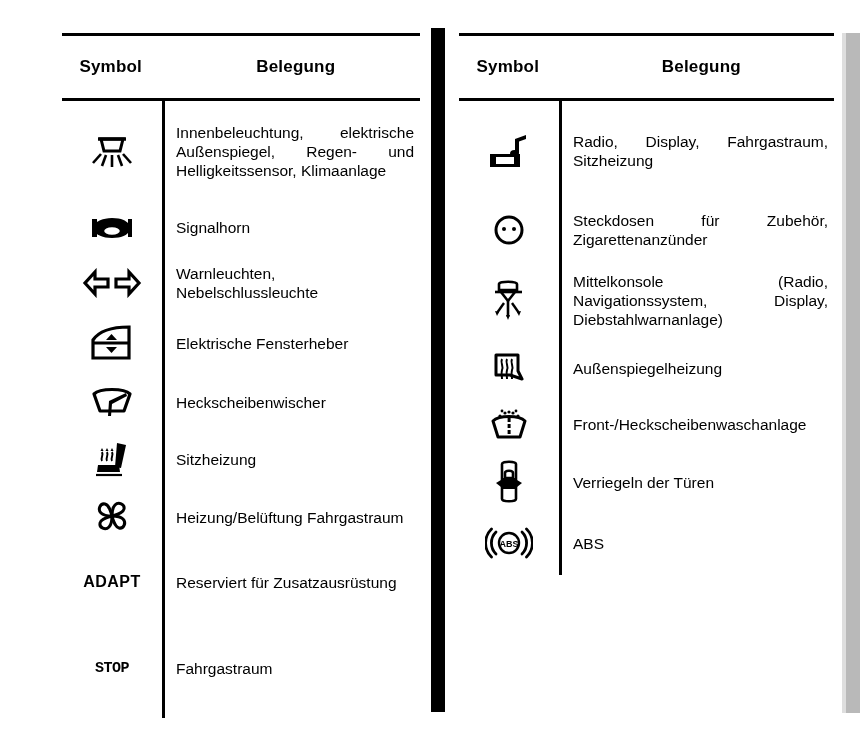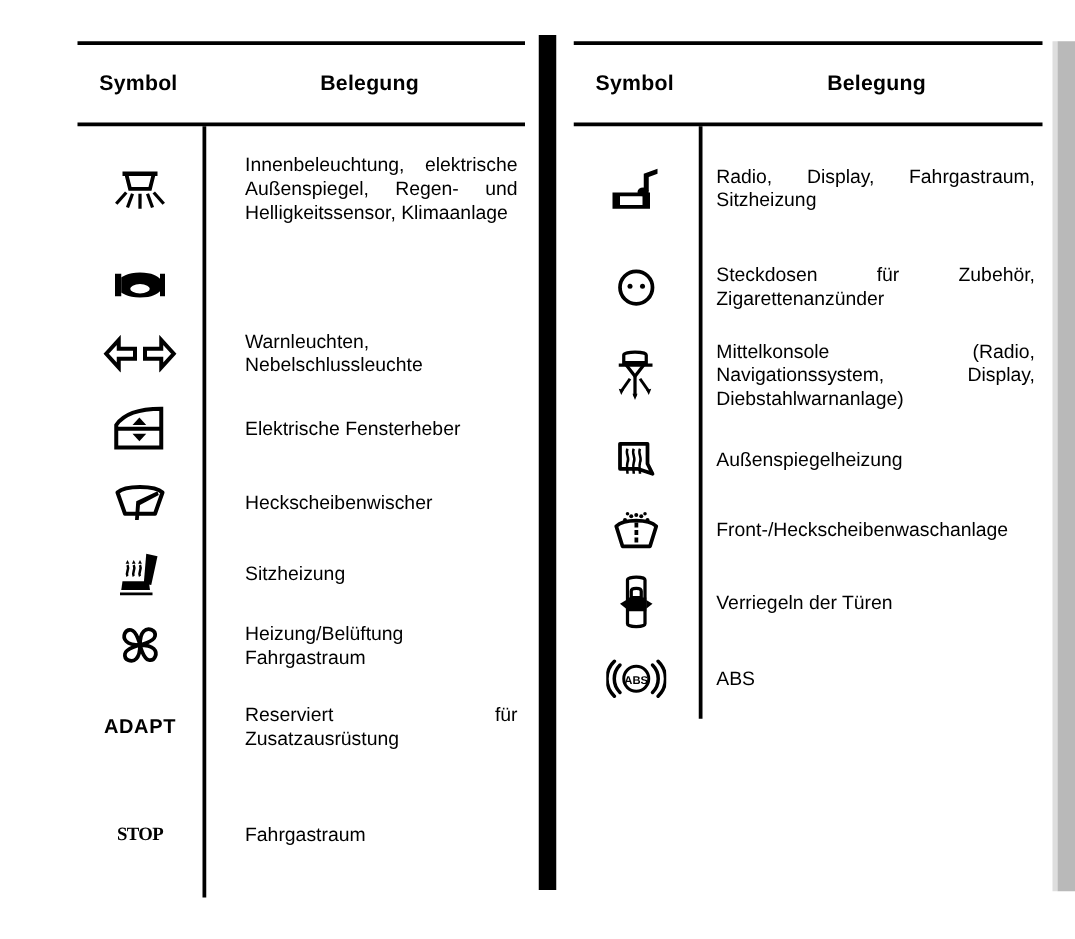--- a/index.html
+++ b/index.html
@@ -112,36 +112,36 @@
     text-align: justify;
     text-align-last: left;
     padding-right: 6px;
   }
 
   
   .table.left .head-cell.sym { width: 100px; }
   .table.left .head-cell.bel { width: 255px; }
   .table.left .col-rule { left: 100px; }
   .table.left .cell-sym { width: 100px; }
-  .table.left .cell-txt { padding-left: 14px; margin-left: 20px; }
+  .table.left .cell-txt { padding-left: 14px; }
 
   
   .table.right .head-cell.sym { width: 100px; }
   .table.right .head-cell.bel { width: 272px; }
   .table.right .col-rule { left: 100px; }
   .table.right .cell-sym { width: 100px; }
   .table.right .cell-txt { padding-left: 14px; }
 
   .sym-text {
     font-weight: bold;
     font-size: 16px;
     letter-spacing: 0.5px;
   }
   .sym-text.mono {
-    font-family: Liberation Serif, serif;
+    font-family: Liberation Mono, monospace;
     font-weight: bold;
     font-size: 15px;
     letter-spacing: -0.5px;
   }
 
   svg { display: block; }
 </style>
 </head>
 <body>
 
@@ -178,20 +178,21 @@
       <div class="row" style="height:53px">
         <div class="cell-sym">
           <span>
             <svg width="52" height="30" viewBox="0 0 52 30">
               <rect x="6" y="6" width="5" height="18" fill="#000"></rect>
               <path d="M11 9 C11 9 16 5 26 5 C36 5 40 8 42 10 L42 6 L46 6 L46 24 L42 24 L42 20 C40 22 36 25 26 25 C16 25 11 21 11 21 Z" fill="#000"></path>
               <ellipse cx="26" cy="18" rx="9" ry="5" fill="#fff" stroke="#000" stroke-width="2.4"></ellipse>
             </svg>
           </span>
         </div>
+        <div class="cell-txt">Signalhorn</div>
       </div>
 
       <div class="row" style="height:58px">
         <div class="cell-sym">
           <span>
             <svg width="60" height="30" viewBox="0 0 60 30">
               <path d="M13 4 L13 11 L26 11 L26 19 L13 19 L13 26 L3 15 Z" fill="none" stroke="#000" stroke-width="3.2" stroke-linejoin="miter"></path>
               <path d="M47 4 L47 11 L34 11 L34 19 L47 19 L47 26 L57 15 Z" fill="none" stroke="#000" stroke-width="3.2" stroke-linejoin="miter"></path>
             </svg>
           </span>

